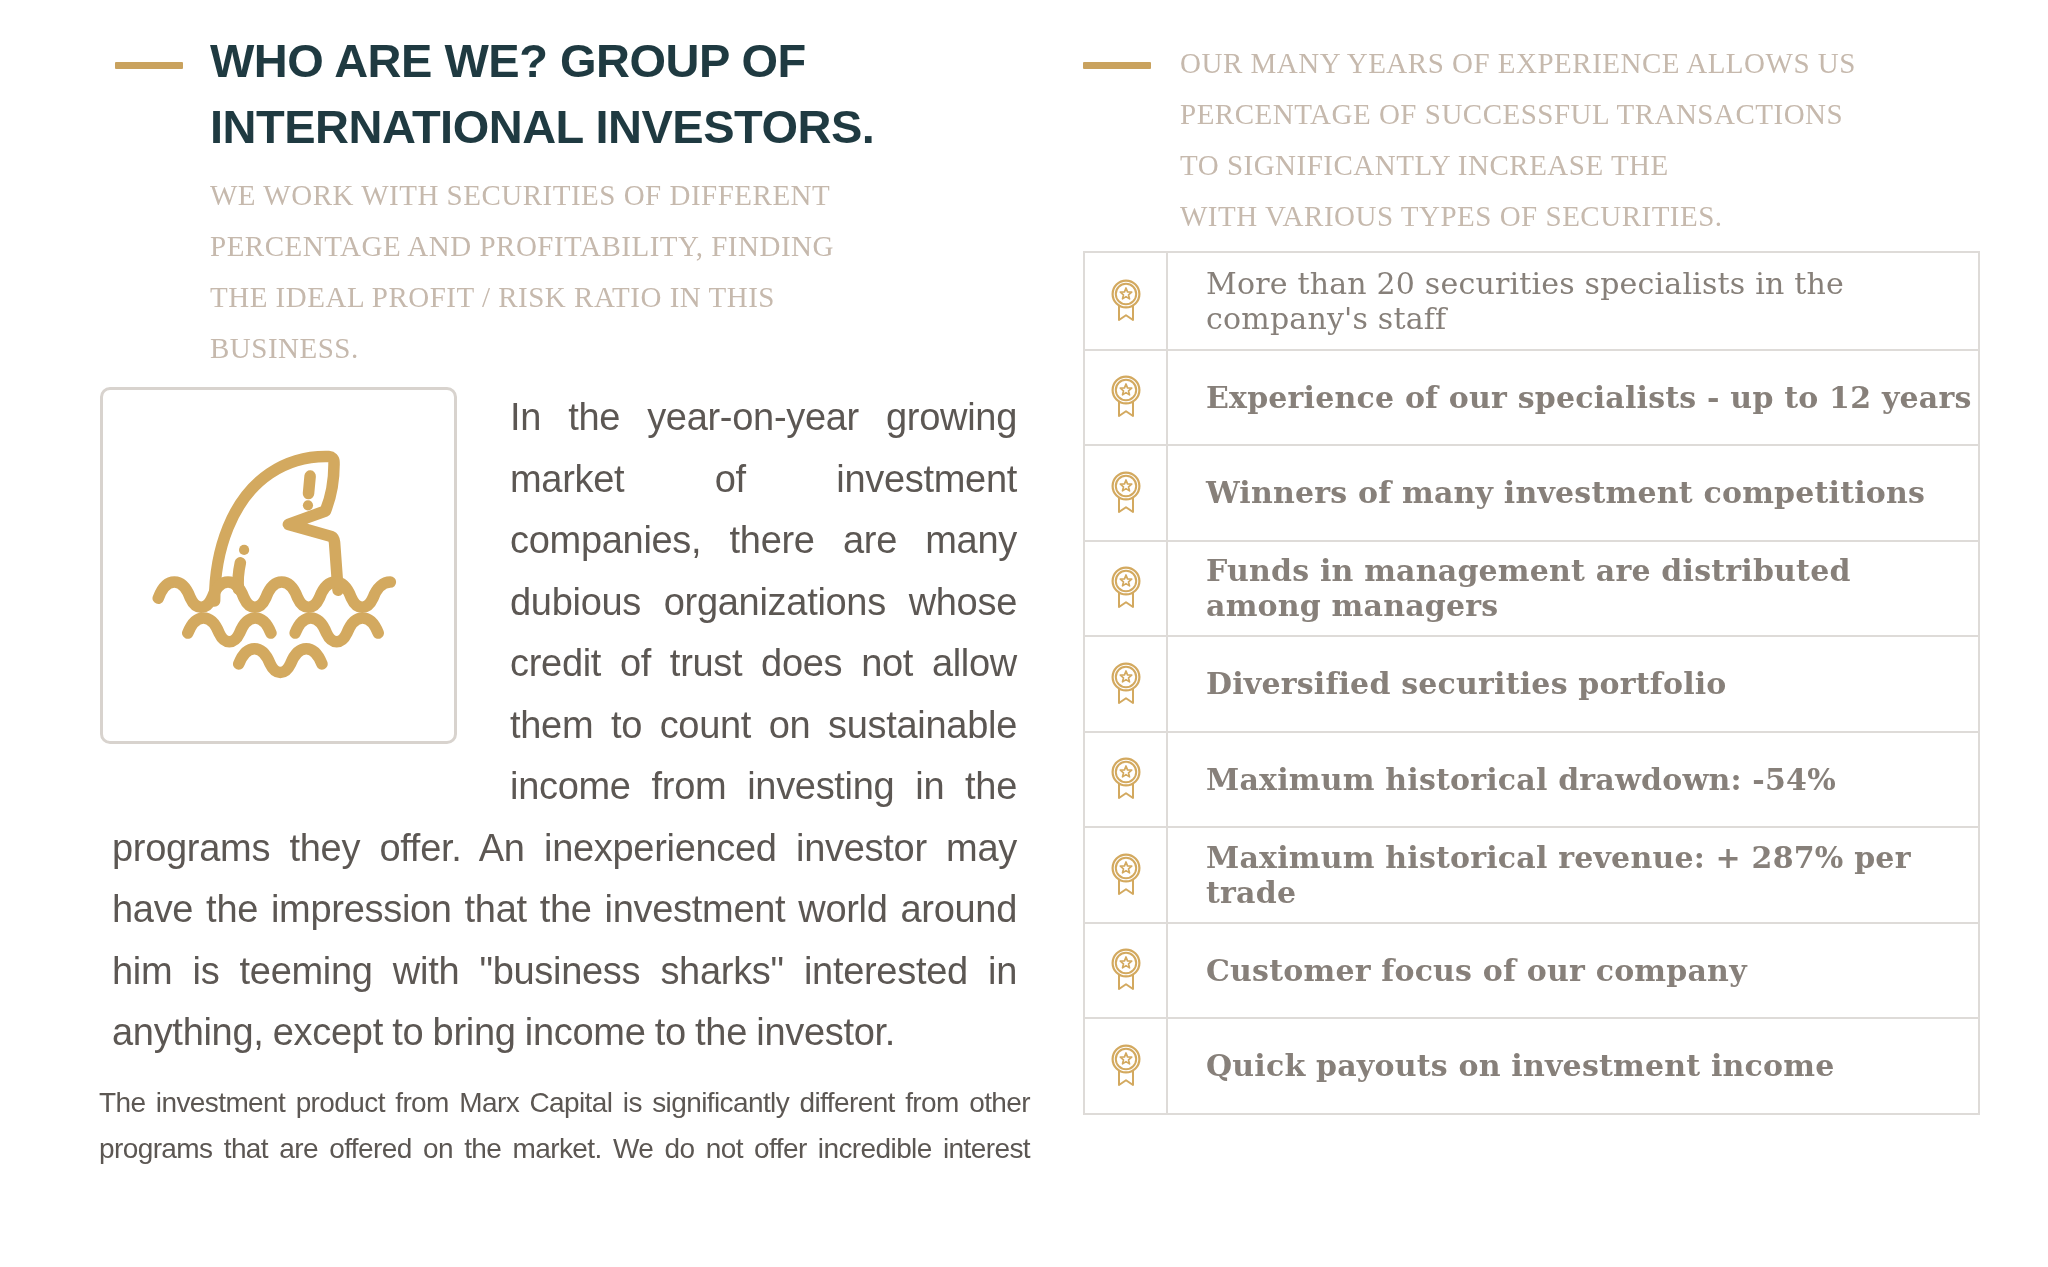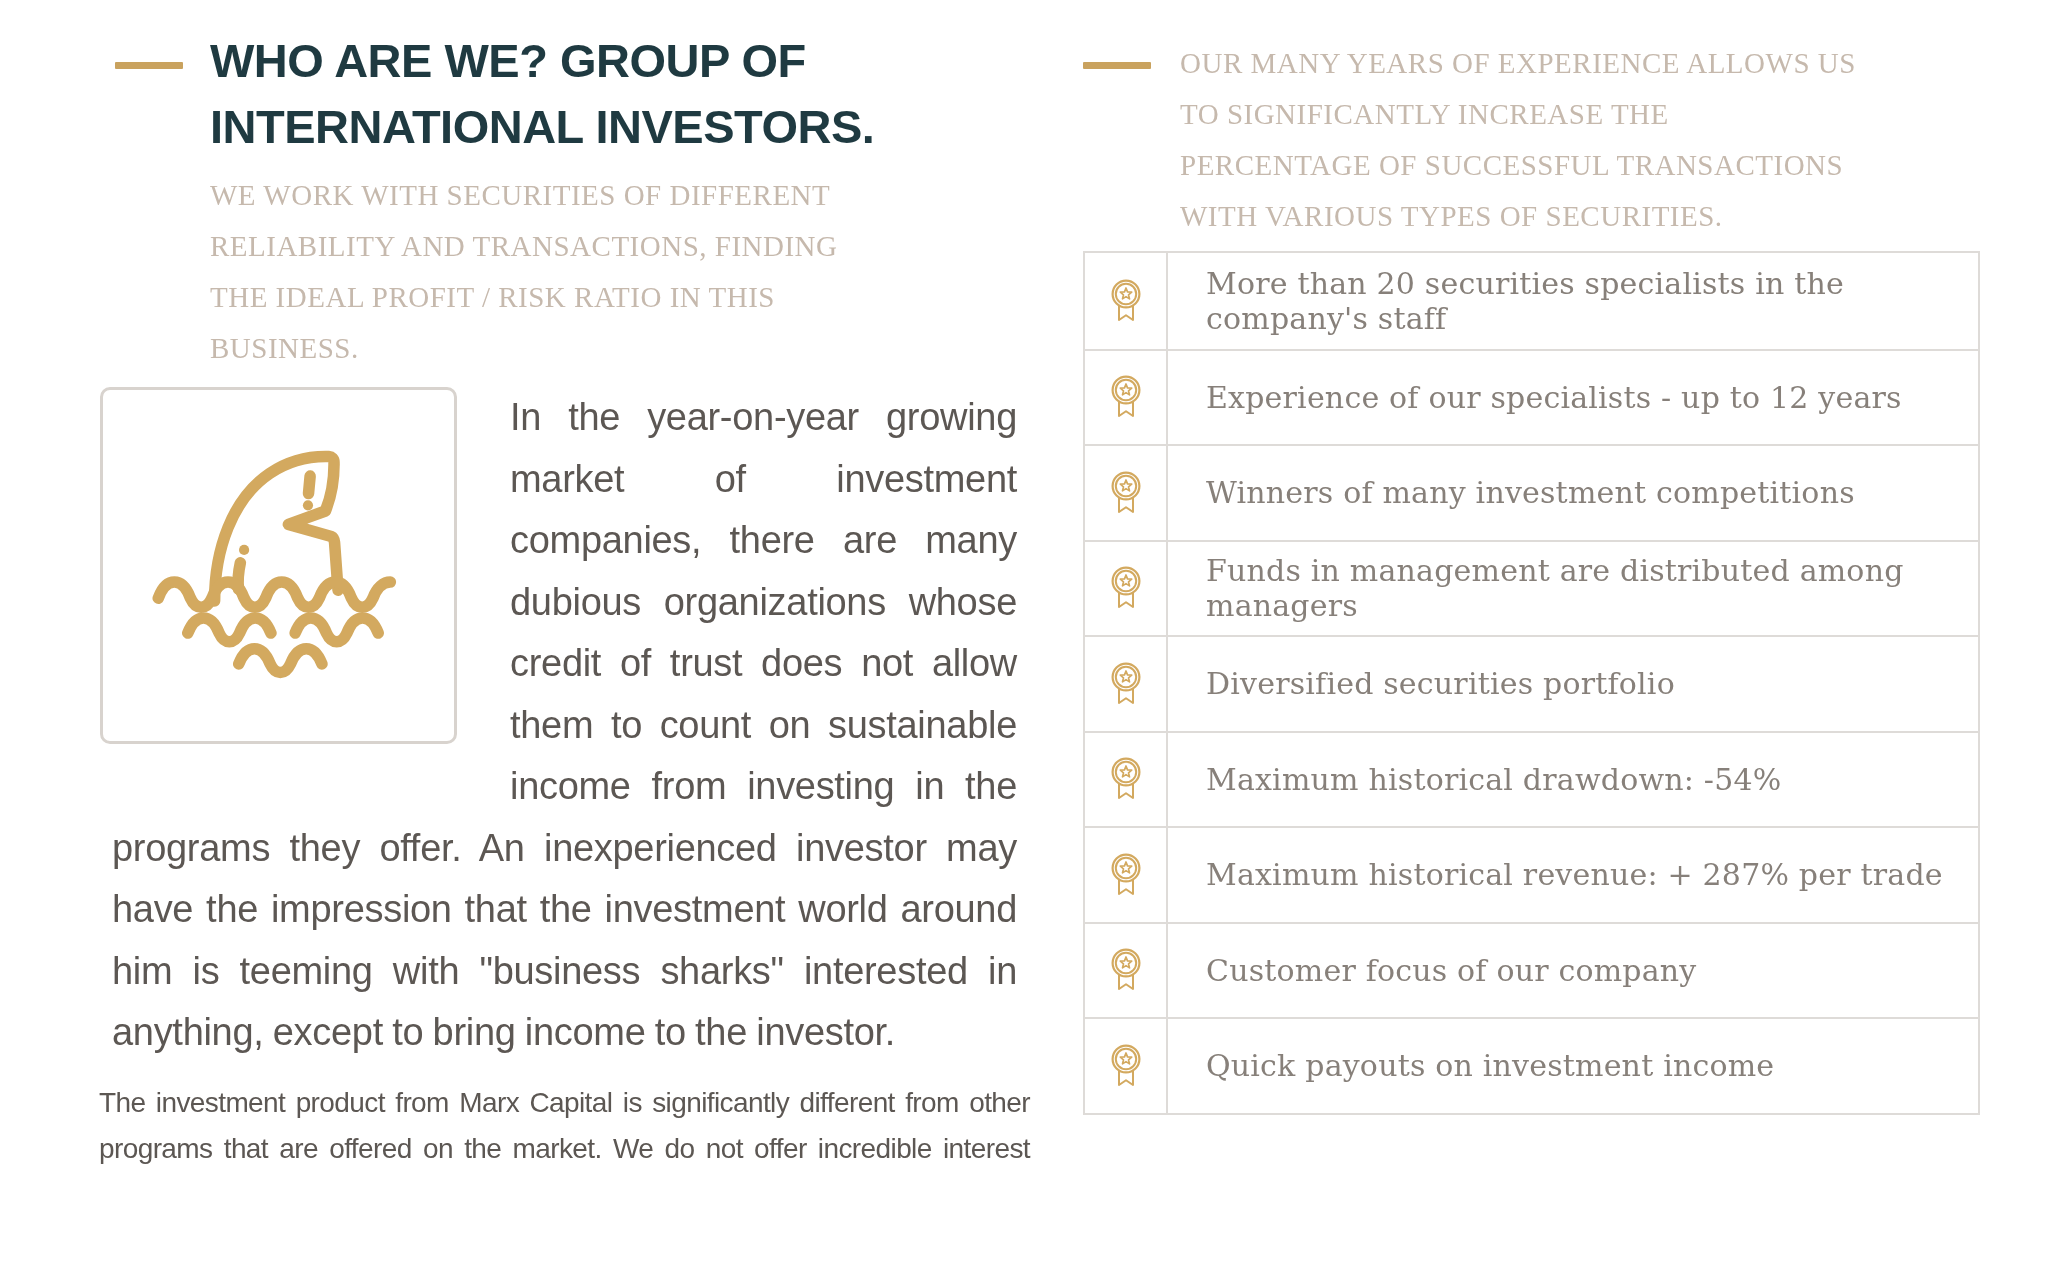--- a/index.html
+++ b/index.html
@@ -66,21 +66,21 @@
     margin:9px 0 0 16px;
     width:897px;
     box-sizing:border-box;
     border:2px solid #dedbd8;
     background:#ffffff;
   }
   .benefit-row{
     display:flex;align-items:stretch;
     height:95.5px;box-sizing:border-box;
   }
-  .benefit-row + .benefit-row{border-top:2px solid #dedbd8;}
+  .benefit-row + .benefit-row{border-top:2px solid #dedbd8;font-weight:bold;}
   .benefit-icon-cell{
     flex:0 0 81px;
     border-right:2px solid #dedbd8;
     display:flex;align-items:center;justify-content:center;
   }
   .benefit-text{
     flex:1;
     display:flex;align-items:center;
     padding-left:38px;padding-right:3px;
     font-family:"DejaVu Serif", "Liberation Serif", serif;
@@ -95,21 +95,21 @@
 
   <div class="col" id="col-left">
     <div class="section-header">
       <div class="dash"></div>
       <div class="heading">
           <div>WHO ARE WE? GROUP OF</div>
           <div>INTERNATIONAL INVESTORS.</div>
         </div>
       <div class="subheading">
           <div>WE WORK WITH SECURITIES OF DIFFERENT</div>
-          <div>RELIABILITY AND TRANSACTIONS, FINDING</div>
+          <div>PERCENTAGE AND PROFITABILITY, FINDING</div>
           <div>THE IDEAL PROFIT / RISK RATIO IN THIS</div>
           <div>BUSINESS.</div>
         </div>
     </div>
 
     <div class="about">
       <div class="shark-box">
         <svg width="322" height="322" viewBox="0 0 120 120" aria-hidden="true">
           <g stroke="#d3a95f" fill="none" stroke-linecap="round" stroke-linejoin="round" stroke-width="4.3">
 
@@ -134,22 +134,22 @@
       <p class="para-1">In the year-on-year growing market of investment companies, there are many dubious organizations whose credit of trust does not allow them to count on sustainable income from investing in the programs they offer. An inexperienced investor may have the impression that the investment world around him is teeming with "business sharks" interested in anything, except to bring income to the investor.</p>
       <p class="para-2">The investment product from Marx Capital is significantly different from other programs that are offered on the market. We do not offer incredible interest “here and now”, the main thing that we really offer is to build a long-playing investment strategy designed to bring regular and constantly growing income for many months ahead.</p>
     </div>
   </div>
 
   <div class="col" id="col-right">
     <div class="section-header" style="padding-left:113px">
       <div class="dash"></div>
       <div class="subheading">
           <div>OUR MANY YEARS OF EXPERIENCE ALLOWS US</div>
+          <div>PERCENTAGE OF SUCCESSFUL TRANSACTIONS</div>
           <div>TO SIGNIFICANTLY INCREASE THE</div>
-          <div>PERCENTAGE OF SUCCESSFUL TRANSACTIONS</div>
           <div>WITH VARIOUS TYPES OF SECURITIES.</div>
         </div>
     </div>
 
     <div class="benefits">
         <div class="benefit-row">
           <div class="benefit-icon-cell">
   <svg width="40" height="48" viewBox="0 0 40 48" aria-hidden="true">
     <g stroke="#d3a95f" fill="none" stroke-linecap="round" stroke-linejoin="round">
       <path d="M13 26 L13 43 L20 38.2 L27 43 L27 26" stroke-width="2"></path>

